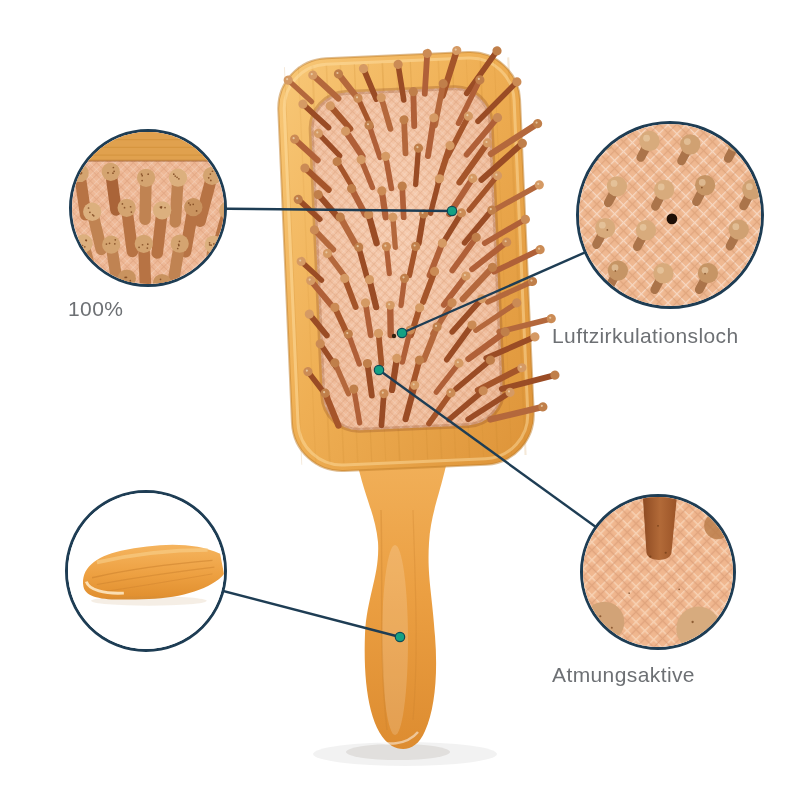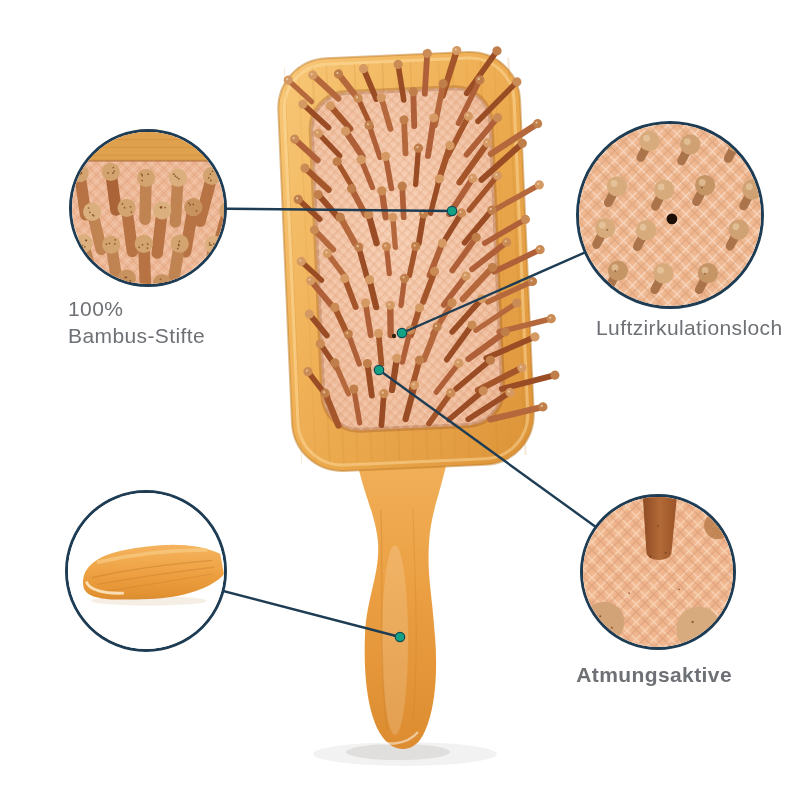--- a/index.html
+++ b/index.html
@@ -11,23 +11,23 @@
            overflow:hidden;background:#fff;box-sizing:border-box;}
   .callout svg{display:block;width:100%;height:100%;}
   .c1{left:69px;top:129px;width:158px;height:158px;}
   .c2{left:576px;top:121px;width:188px;height:188px;}
   .c3{left:65px;top:490px;width:162px;height:162px;}
   .c4{left:580px;top:494px;width:156px;height:156px;}
   .label{position:absolute;color:var(--text,#6d7074);font-size:21px;line-height:27px;
          letter-spacing:.4px;}
   .label span{display:block;}
   .lbl1{left:68px;top:295px;}
-  .lbl2{left:552px;top:314px;margin-left:44px;}
+  .lbl2{left:552px;top:322px;}
   .lbl3{left:63px;top:671px;}
-  .lbl4{left:536px;top:661px;width:196px;text-align:right;font-weight:bold;}
+  .lbl4{left:552px;top:661px;width:196px;text-align:left;}
 </style>
 </head>
 <body>
 
 <div class="canvas">
 
   <svg class="brush-svg" viewBox="0 0 320 730">
     <defs>
       <linearGradient id="woodG" x1="0" y1="0" x2="1" y2="1">
         <stop offset="0" stop-color="#f8c878"></stop>
@@ -608,21 +608,20 @@
           <circle cx="114" cy="130" r="1.2"></circle>
         <circle cx="128" cy="144" r="1"></circle>
           <circle cx="48" cy="100" r="0.9"></circle>
           <circle cx="100" cy="96" r="0.9"></circle>
       </g>
     </svg>
   </div>
 
   <div class="label lbl1">
     <span>100%</span>
-    <span>Bambus-Stifte</span>
   </div>
   <div class="label lbl2">
     <span>Luftzirkulationsloch</span>
   </div>
   <div class="label lbl4">
     <span>Atmungsaktive</span>
   </div>
 
 </div>
 

